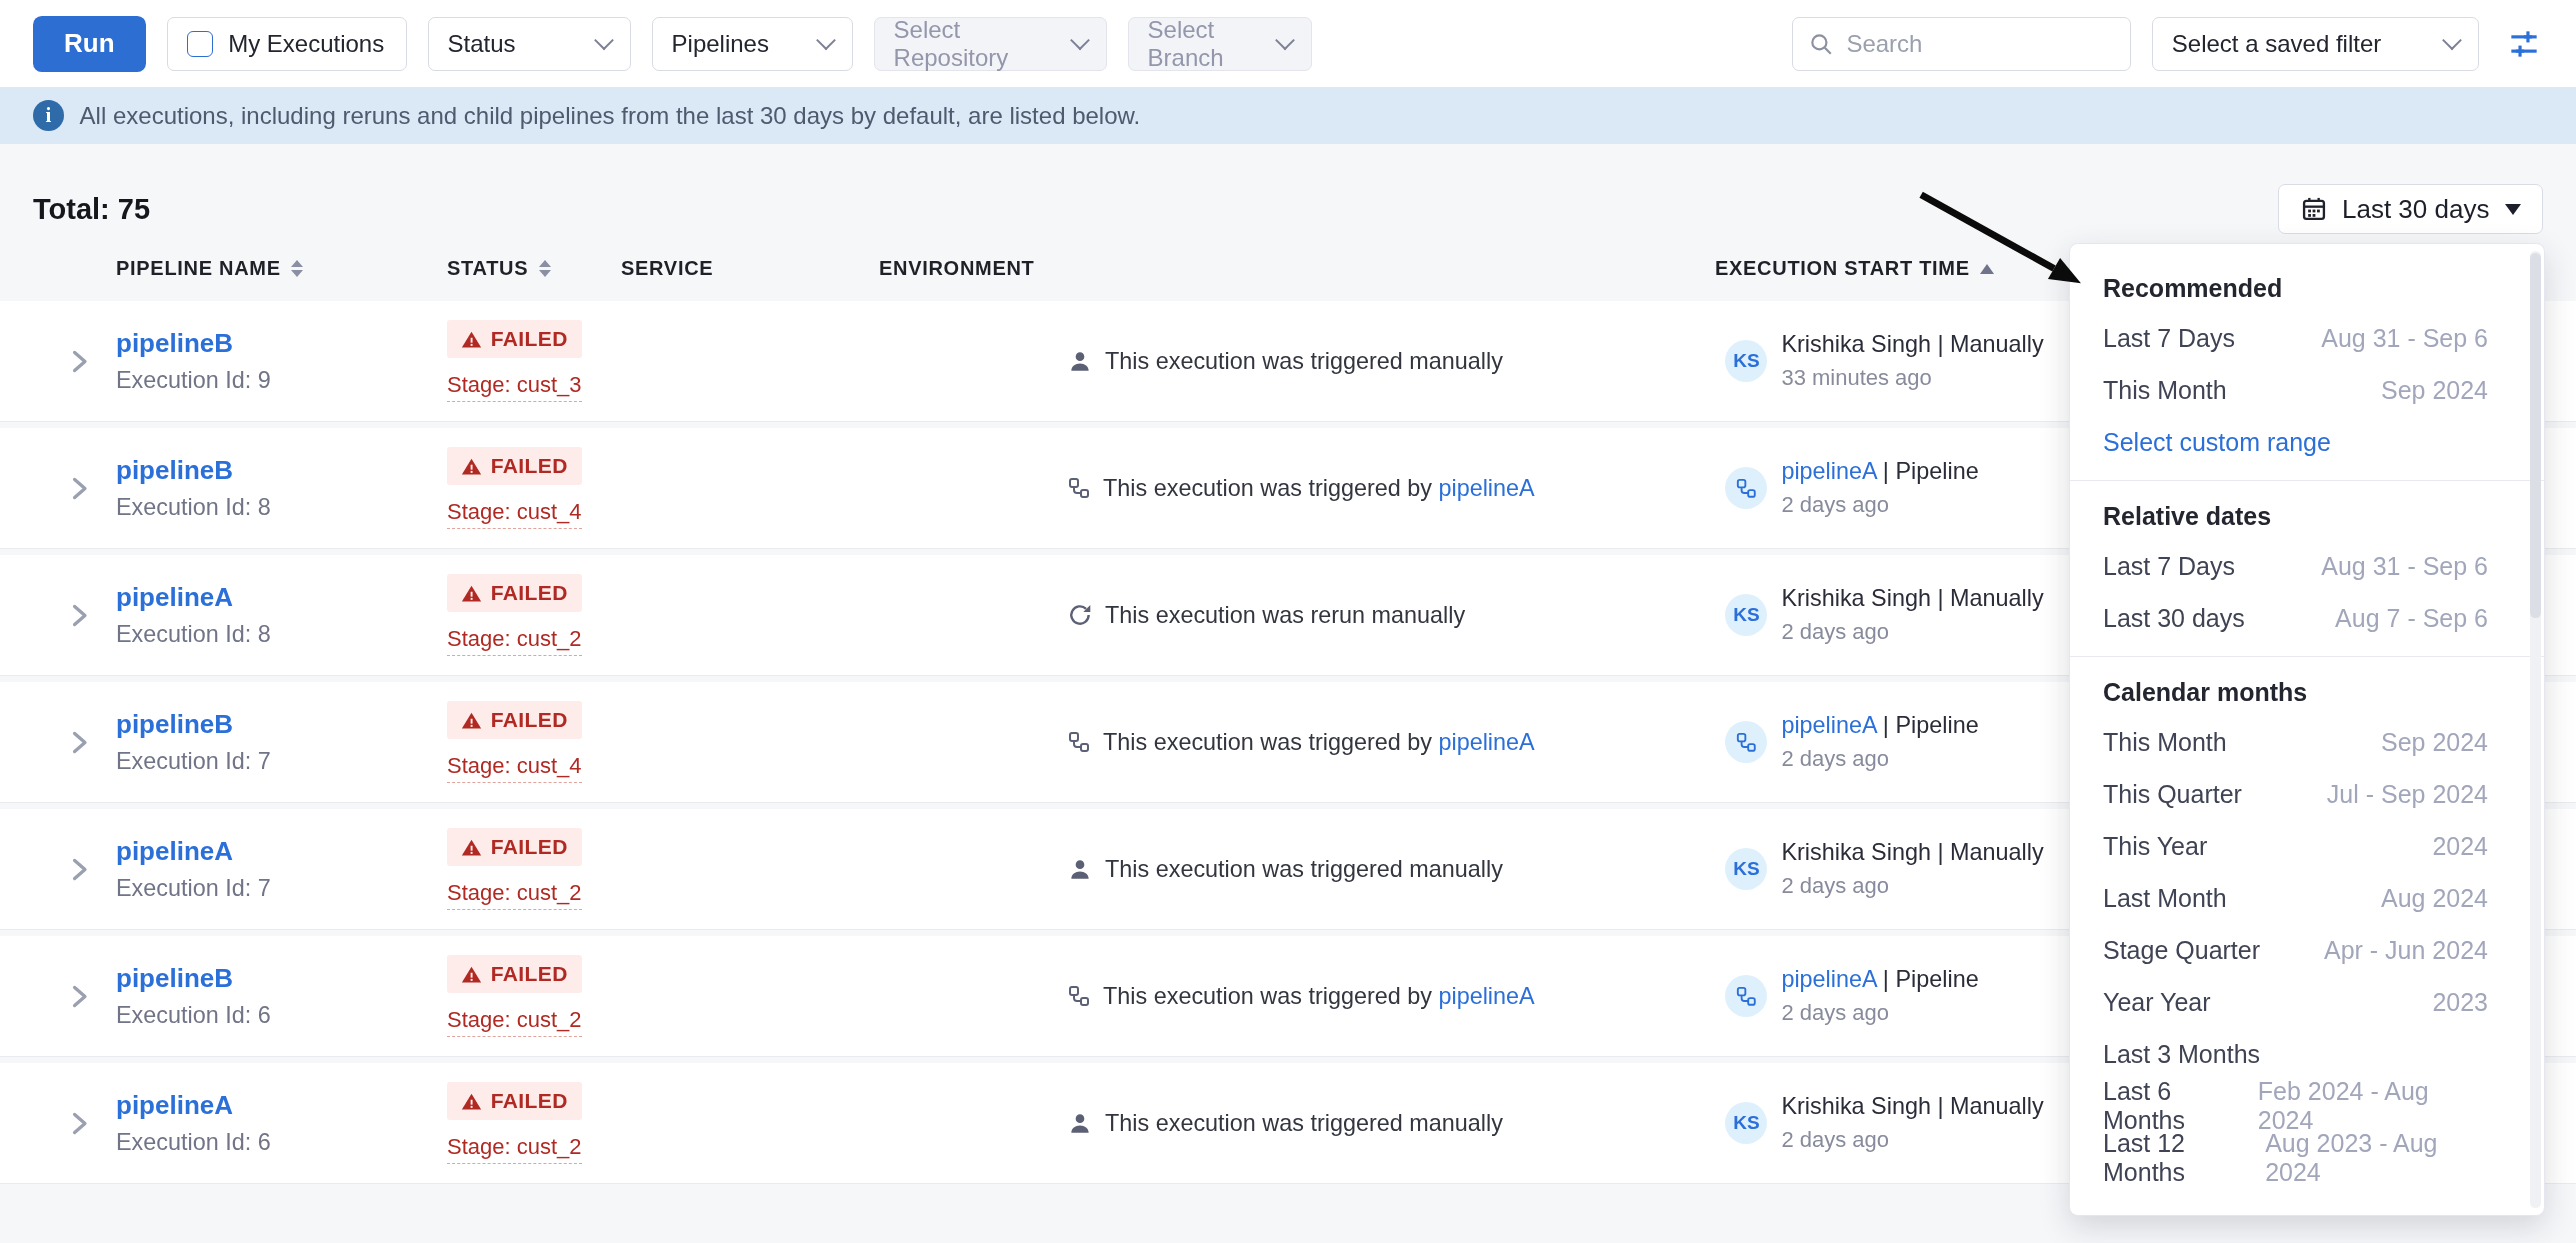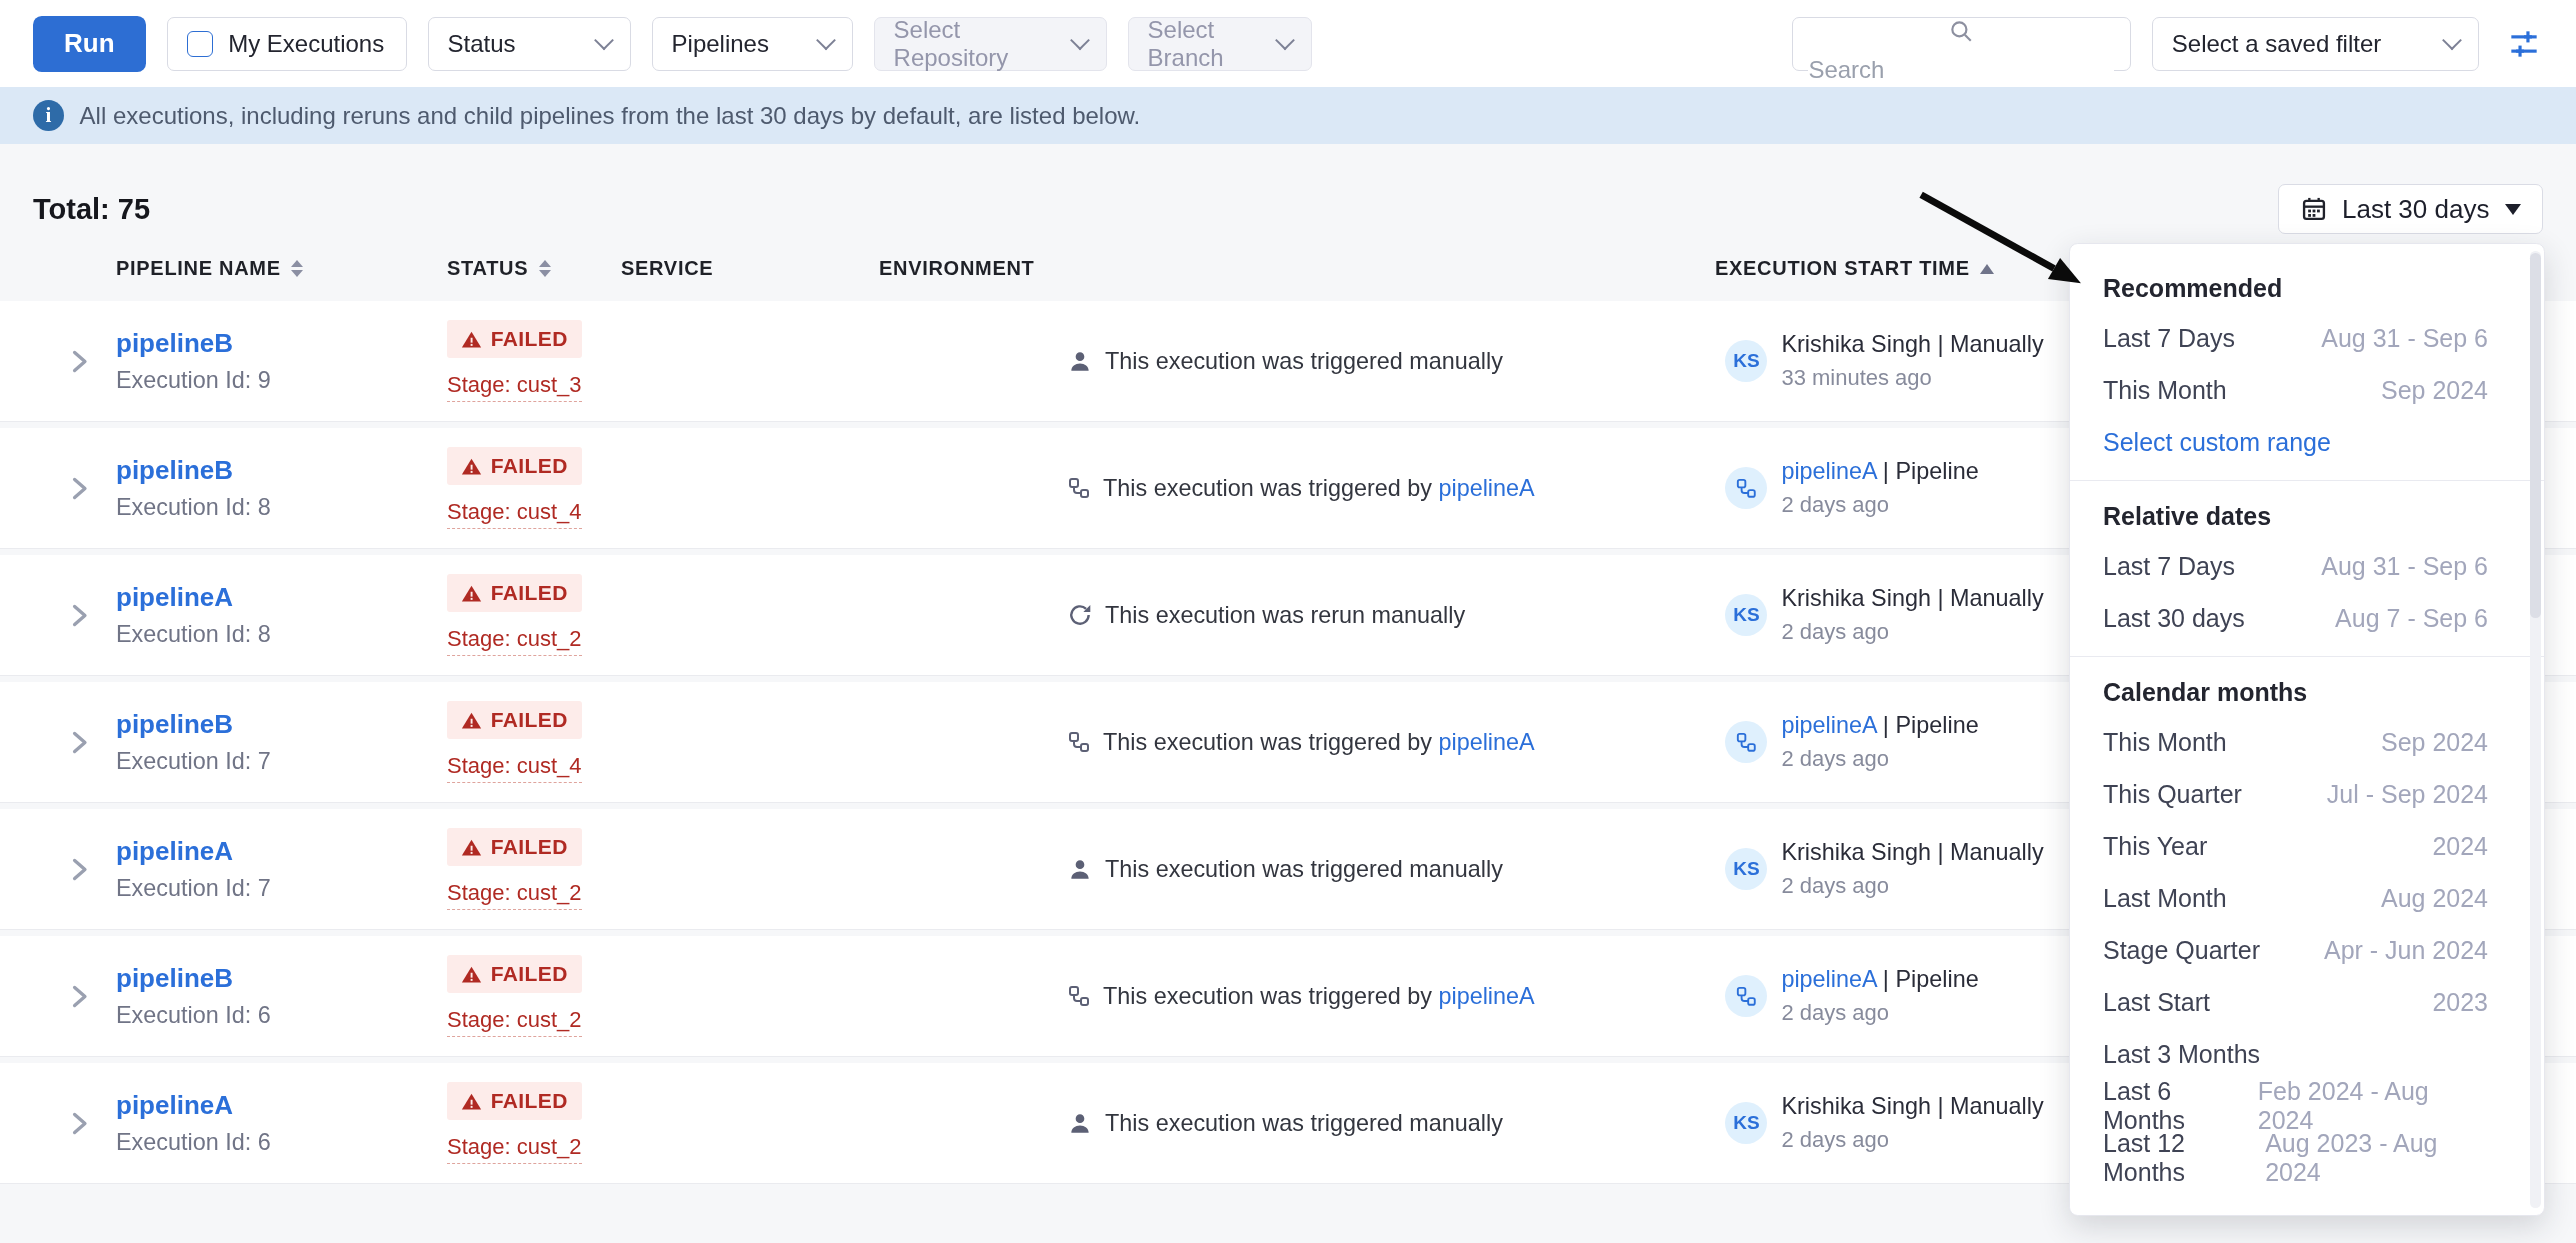--- a/index.html
+++ b/index.html
@@ -34,21 +34,21 @@
     width:26px; height:26px; border:1.7px solid #2d6ed3; border-radius:6px; background:#fff;
     display:inline-block;
   }
   .chev {
     width:14px; height:14px; border-right:2.2px solid #7d8195; border-bottom:2.2px solid #7d8195;
     transform:rotate(45deg) translate(-2.6px,-2.6px); display:inline-block;
   }
   .toolbar-spacer { flex:1; }
   .search-box {
     width:339px; height:54px; border:1.7px solid #d9dbe4; border-radius:7px; background:#fff;
-    display:flex; align-items:center; gap:12px; padding:0 15.6px;flex-direction:column;
+    display:flex; align-items:center; gap:12px; padding:0 15.6px;
   }
   .search-box input {
     border:none; outline:none; font-size:24px; width:100%;
     font-family:"Liberation Sans", sans-serif; color:#23252f;
   }
   .search-box input::placeholder { color:#9aa0ad; }
   .filter-icon-btn { background:none; border:none; cursor:pointer; margin-left:5.2px; display:flex; }
 
   
   .banner {
@@ -668,21 +668,21 @@
       </div>
       <div class="menu-item">
         <span class="menu-item-label">Last Month</span>
         <span class="menu-item-value">Aug 2024</span>
       </div>
       <div class="menu-item">
         <span class="menu-item-label">Stage Quarter</span>
         <span class="menu-item-value">Apr - Jun 2024</span>
       </div>
       <div class="menu-item">
-        <span class="menu-item-label">Last Start</span>
+        <span class="menu-item-label">Year Year</span>
         <span class="menu-item-value">2023</span>
       </div>
       <div class="menu-item">
         <span class="menu-item-label">Last 3 Months</span>
       </div>
       <div class="menu-item">
         <span class="menu-item-label">Last 6 Months</span>
         <span class="menu-item-value">Feb 2024 - Aug 2024</span>
       </div>
       <div class="menu-item">

